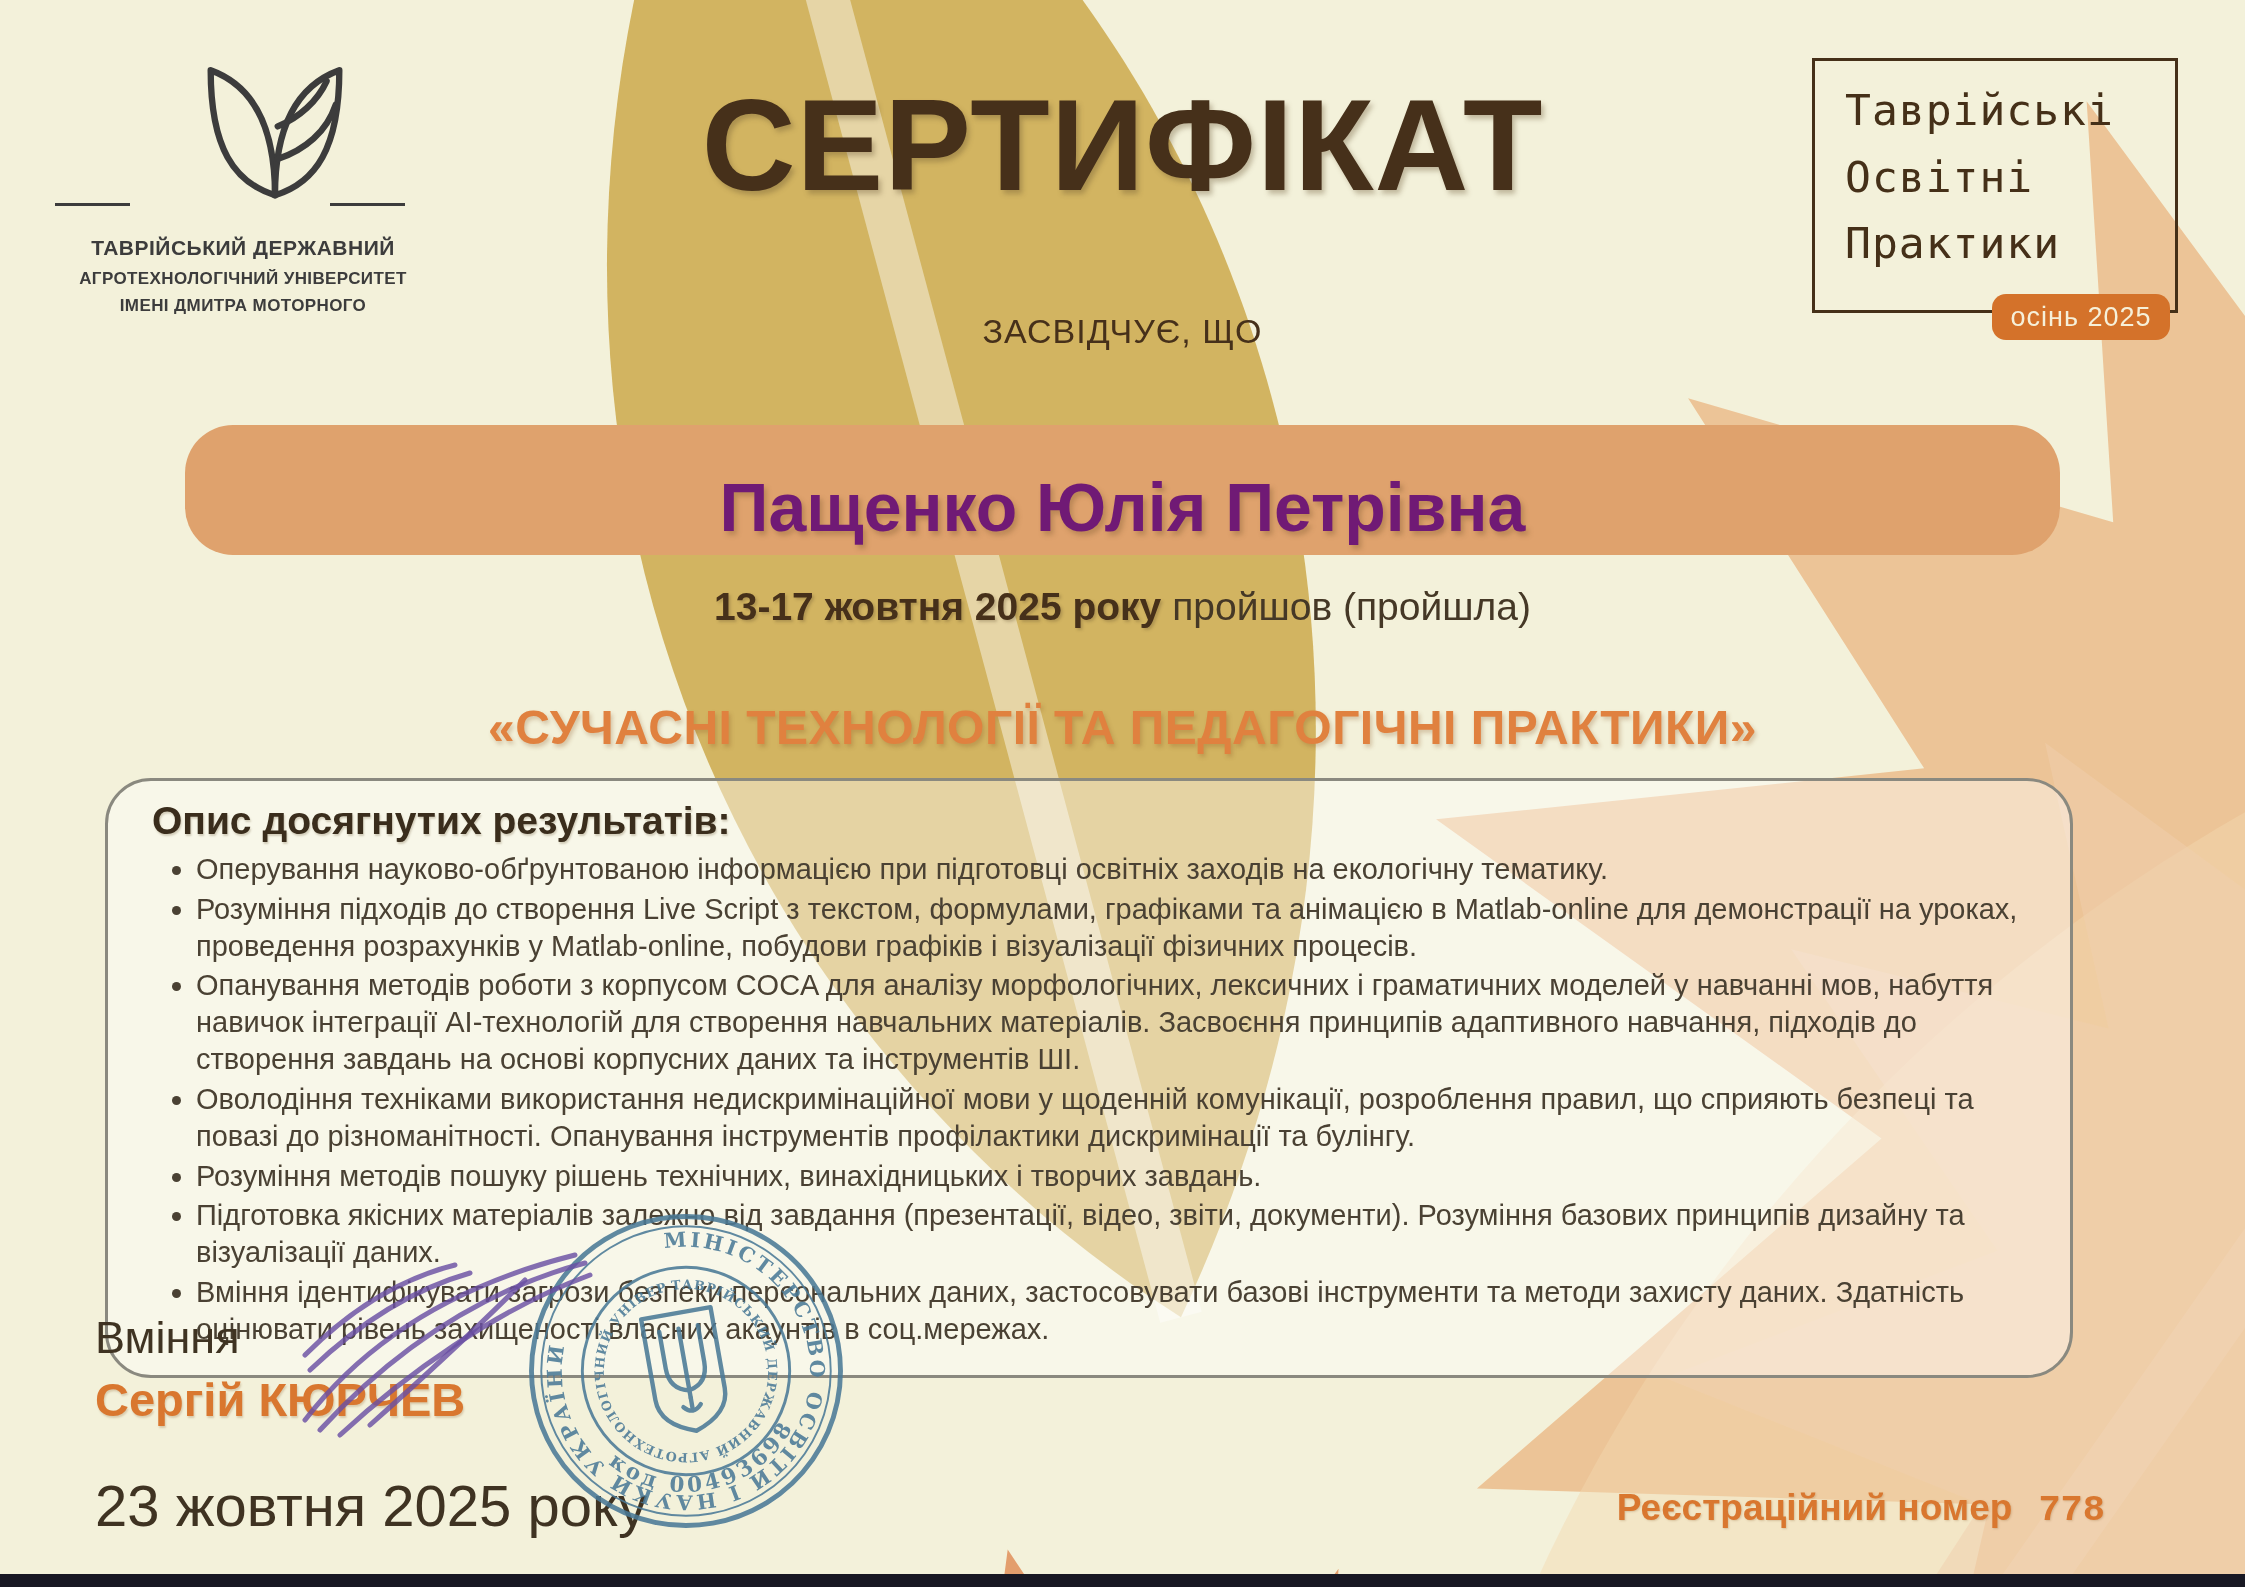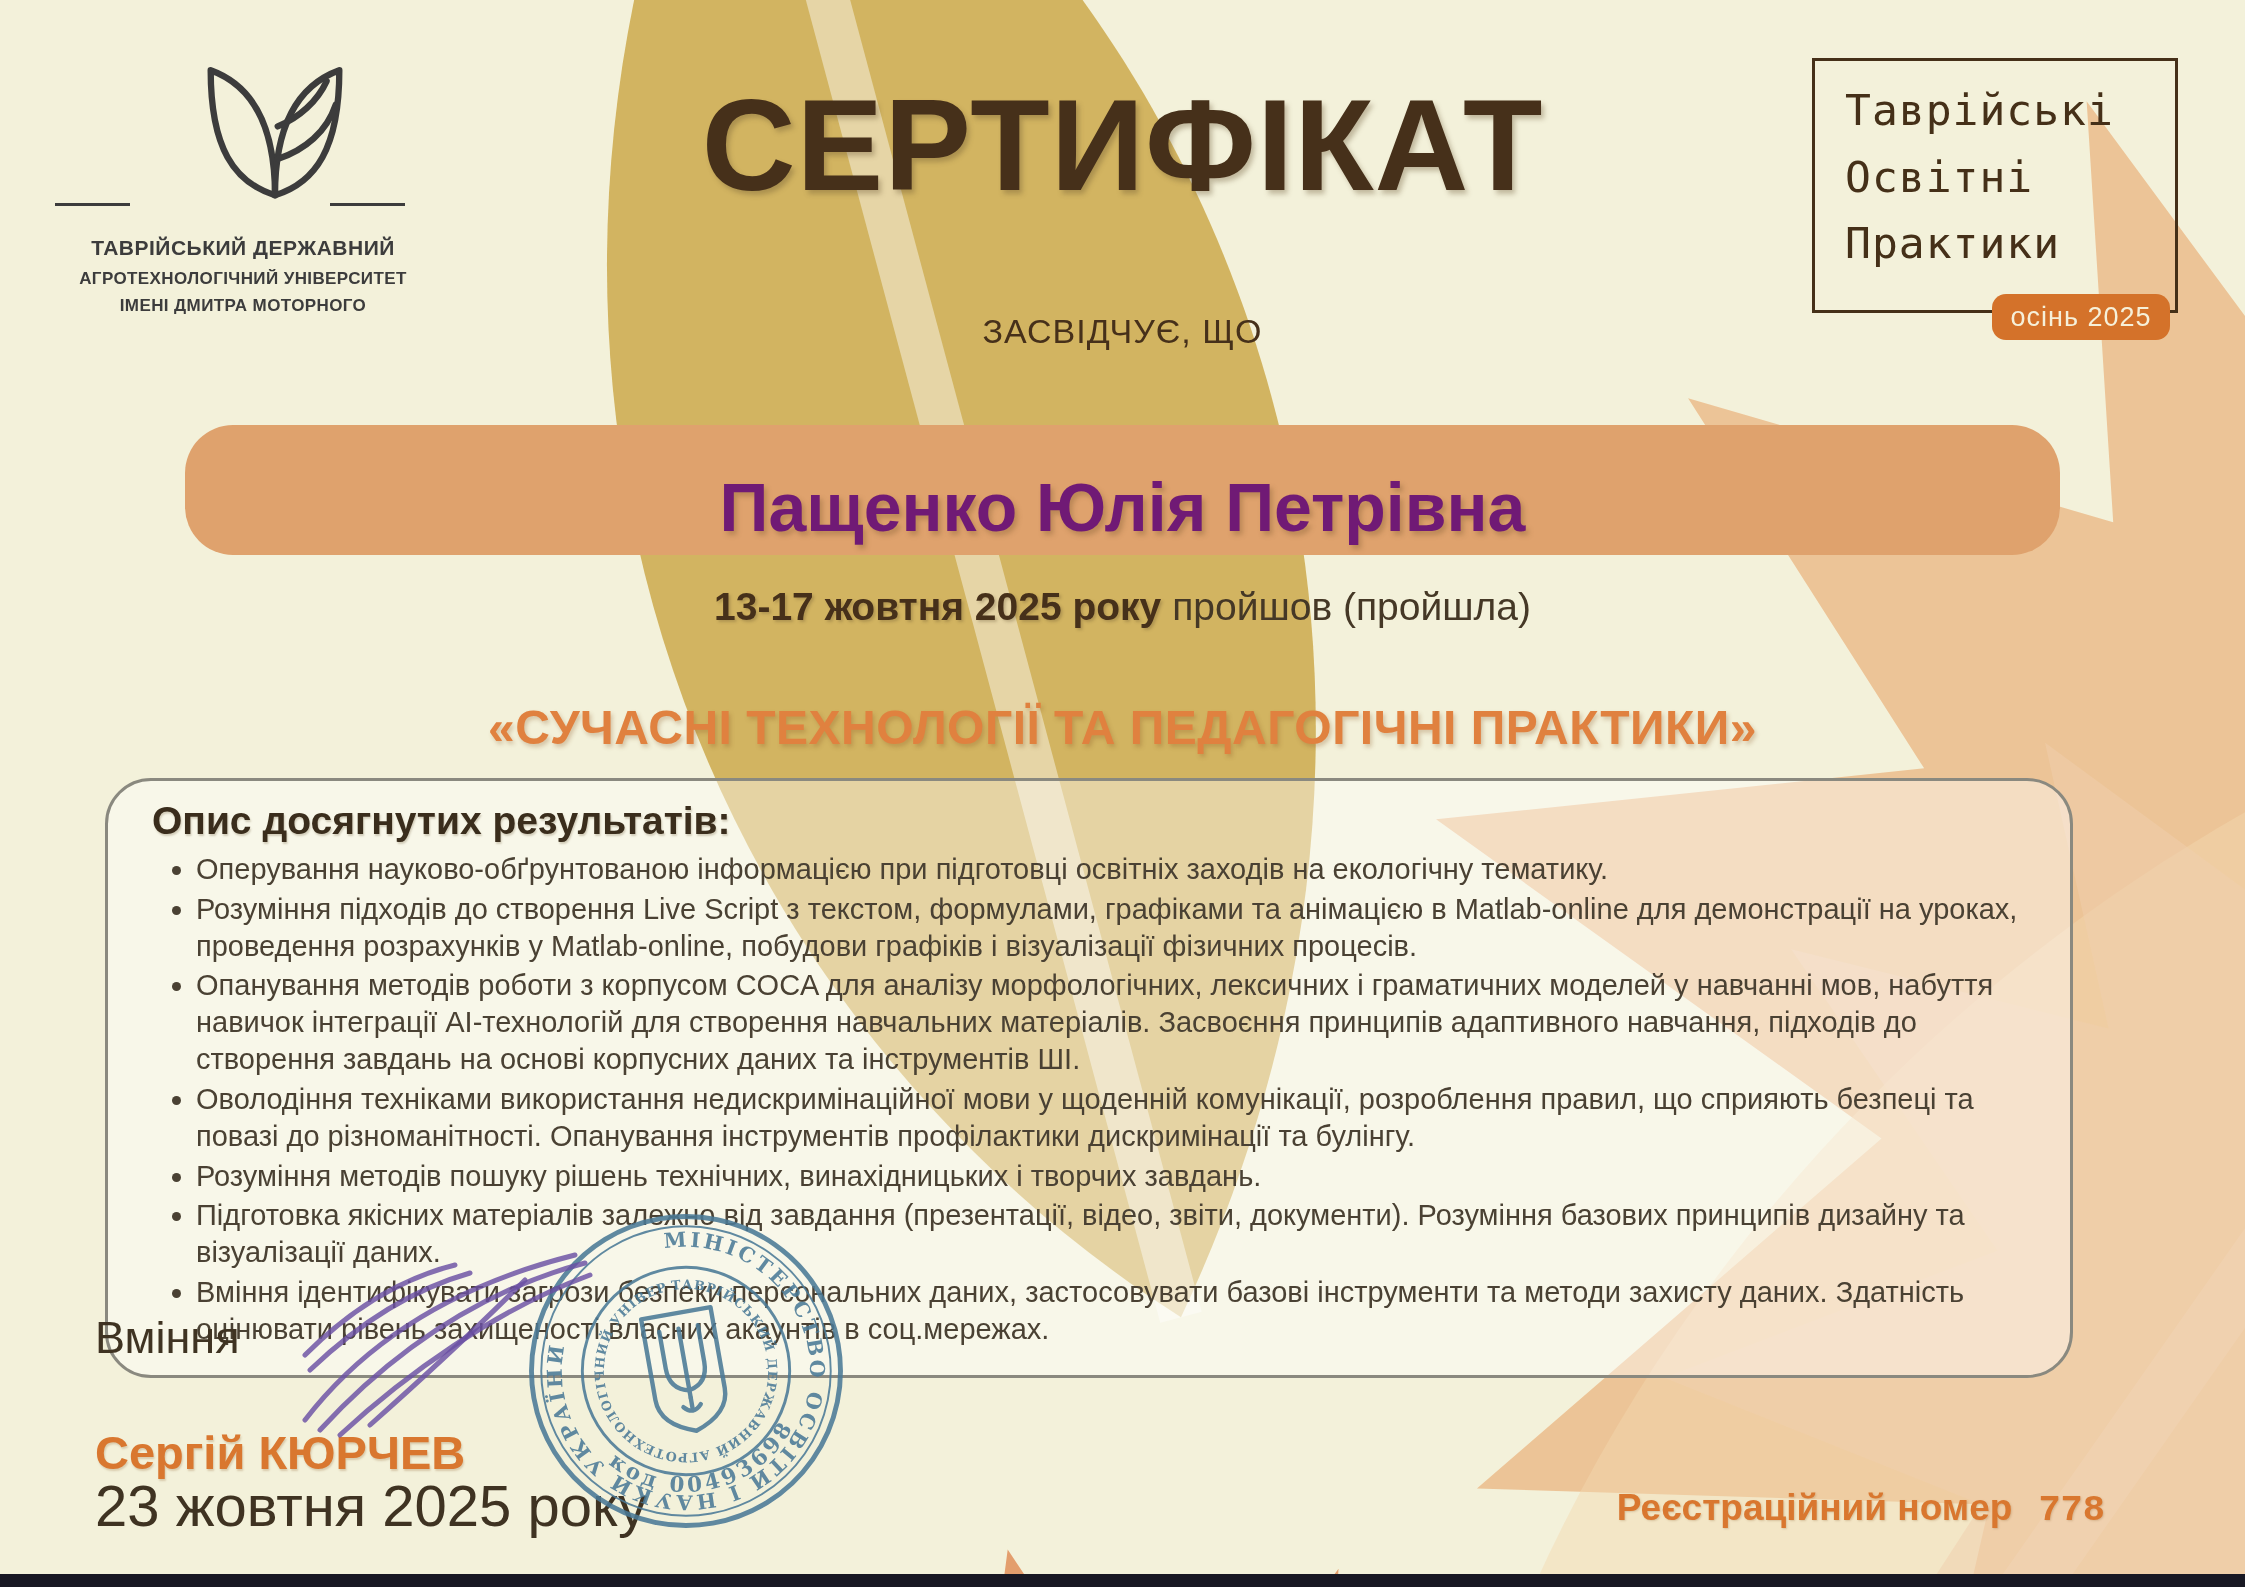--- a/index.html
+++ b/index.html
@@ -54,21 +54,21 @@
   
   .results-box{left:105px;top:778px;width:1968px;z-index:1;box-sizing:border-box;
     background:rgba(255,255,255,.42);border:3px solid #8a897f;border-radius:46px;
     padding:18px 40px 24px 44px;}
   .results-heading{font-size:39px;font-weight:800;color:#3a2d1c;
     text-shadow:1px 2px 2px rgba(100,80,45,.25);margin-bottom:8px;}
   .results-box ul{margin:0;padding:0 0 0 44px;}
   .results-box li{font-size:29px;line-height:1.27;color:#4a4133;margin:3px 0;}
   
   .rector{left:95px;top:1312px;z-index:2;font-size:45px;color:#3f3322;}
-  .rector-name{left:95px;top:1425px;z-index:2;font-size:47px;font-weight:800;color:#d9772f;
+  .rector-name{left:95px;top:1372px;z-index:2;font-size:47px;font-weight:800;color:#d9772f;
     text-shadow:1px 2px 2px rgba(140,90,40,.25);}
   .issue-date{left:95px;top:1472px;z-index:2;font-size:58px;color:#3f3322;}
   .reg{right:140px;top:1487px;z-index:2;font-size:37px;font-weight:800;color:#d9772f;
     text-shadow:1px 1px 2px rgba(140,90,40,.25);}
   .reg-num{margin-left:26px;font-family:Liberation Mono, monospace;}
   
   .stamp{left:510px;top:1195px;width:352px;height:352px;z-index:2;opacity:.88;}
   .sc{fill:none;stroke:#4b7a97;}
   .sh{fill:none;stroke:#4b7a97;stroke-width:4.5;stroke-linejoin:round;stroke-linecap:round;}
   .st{fill:#4b7a97;font-family:"DejaVu Serif","Liberation Serif",serif;font-weight:bold;}

